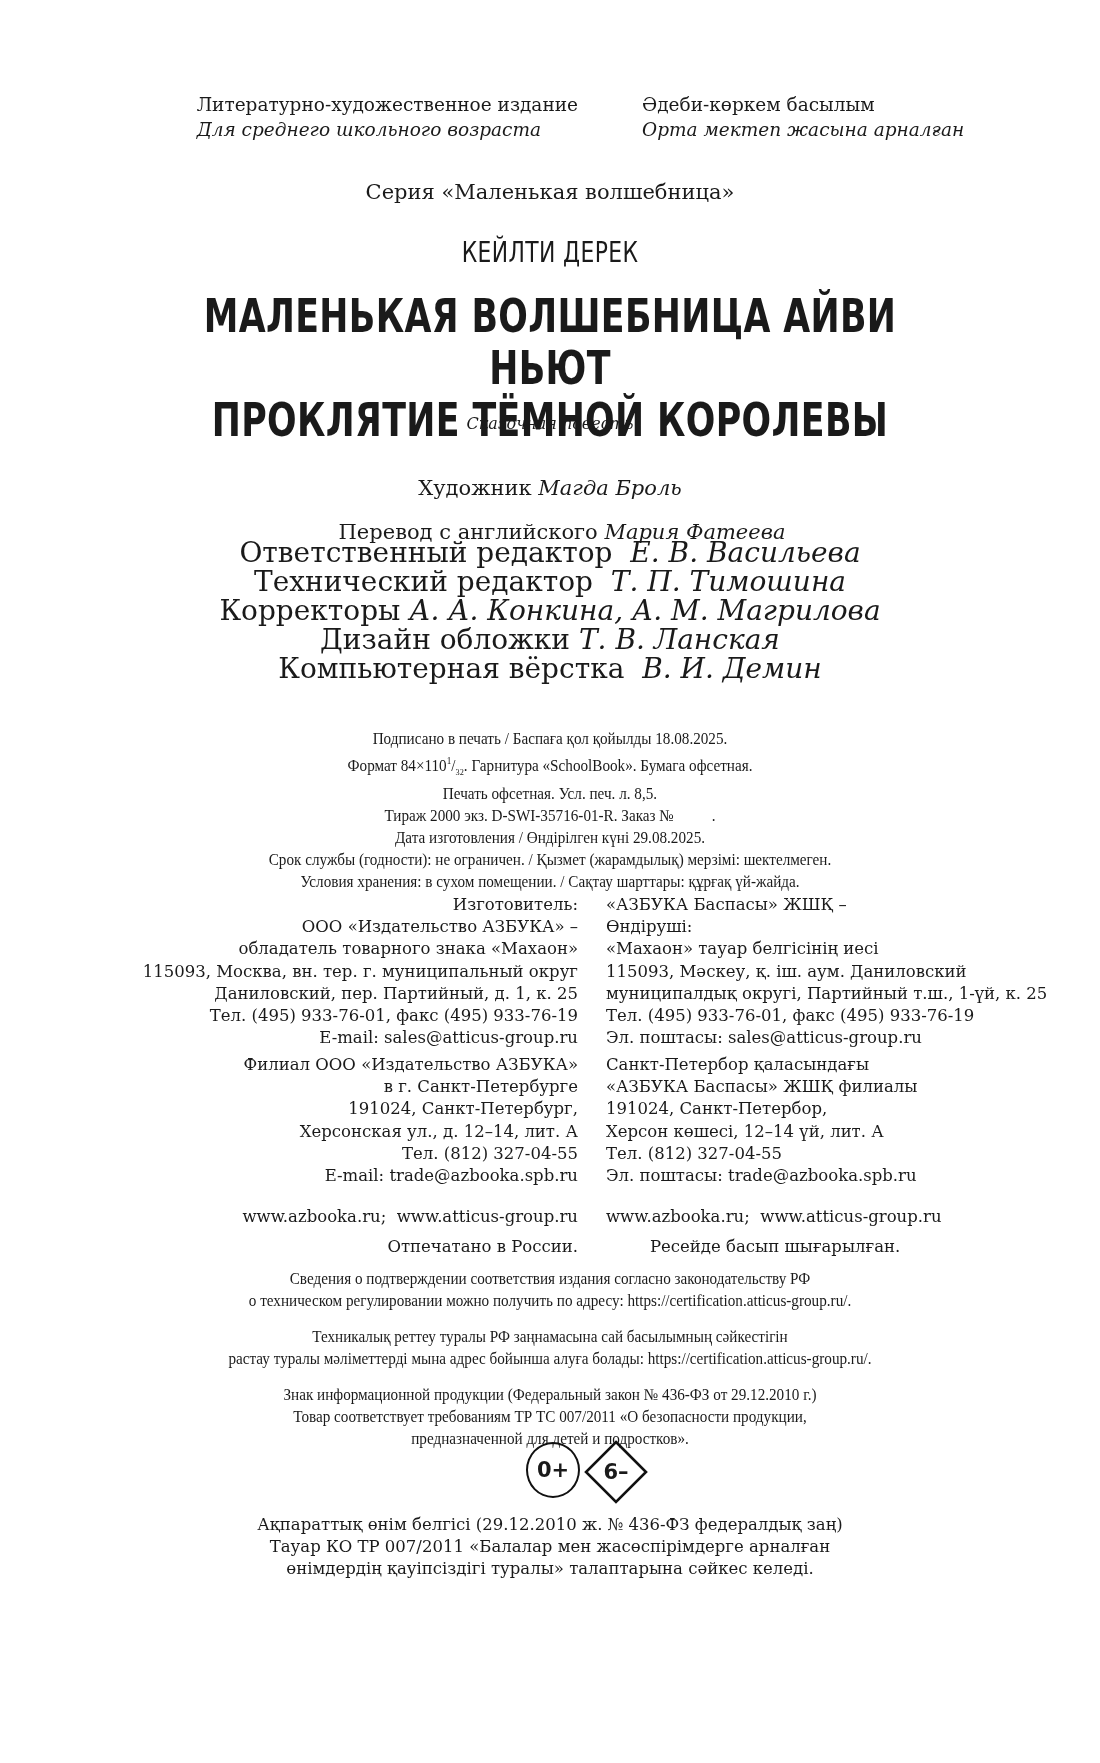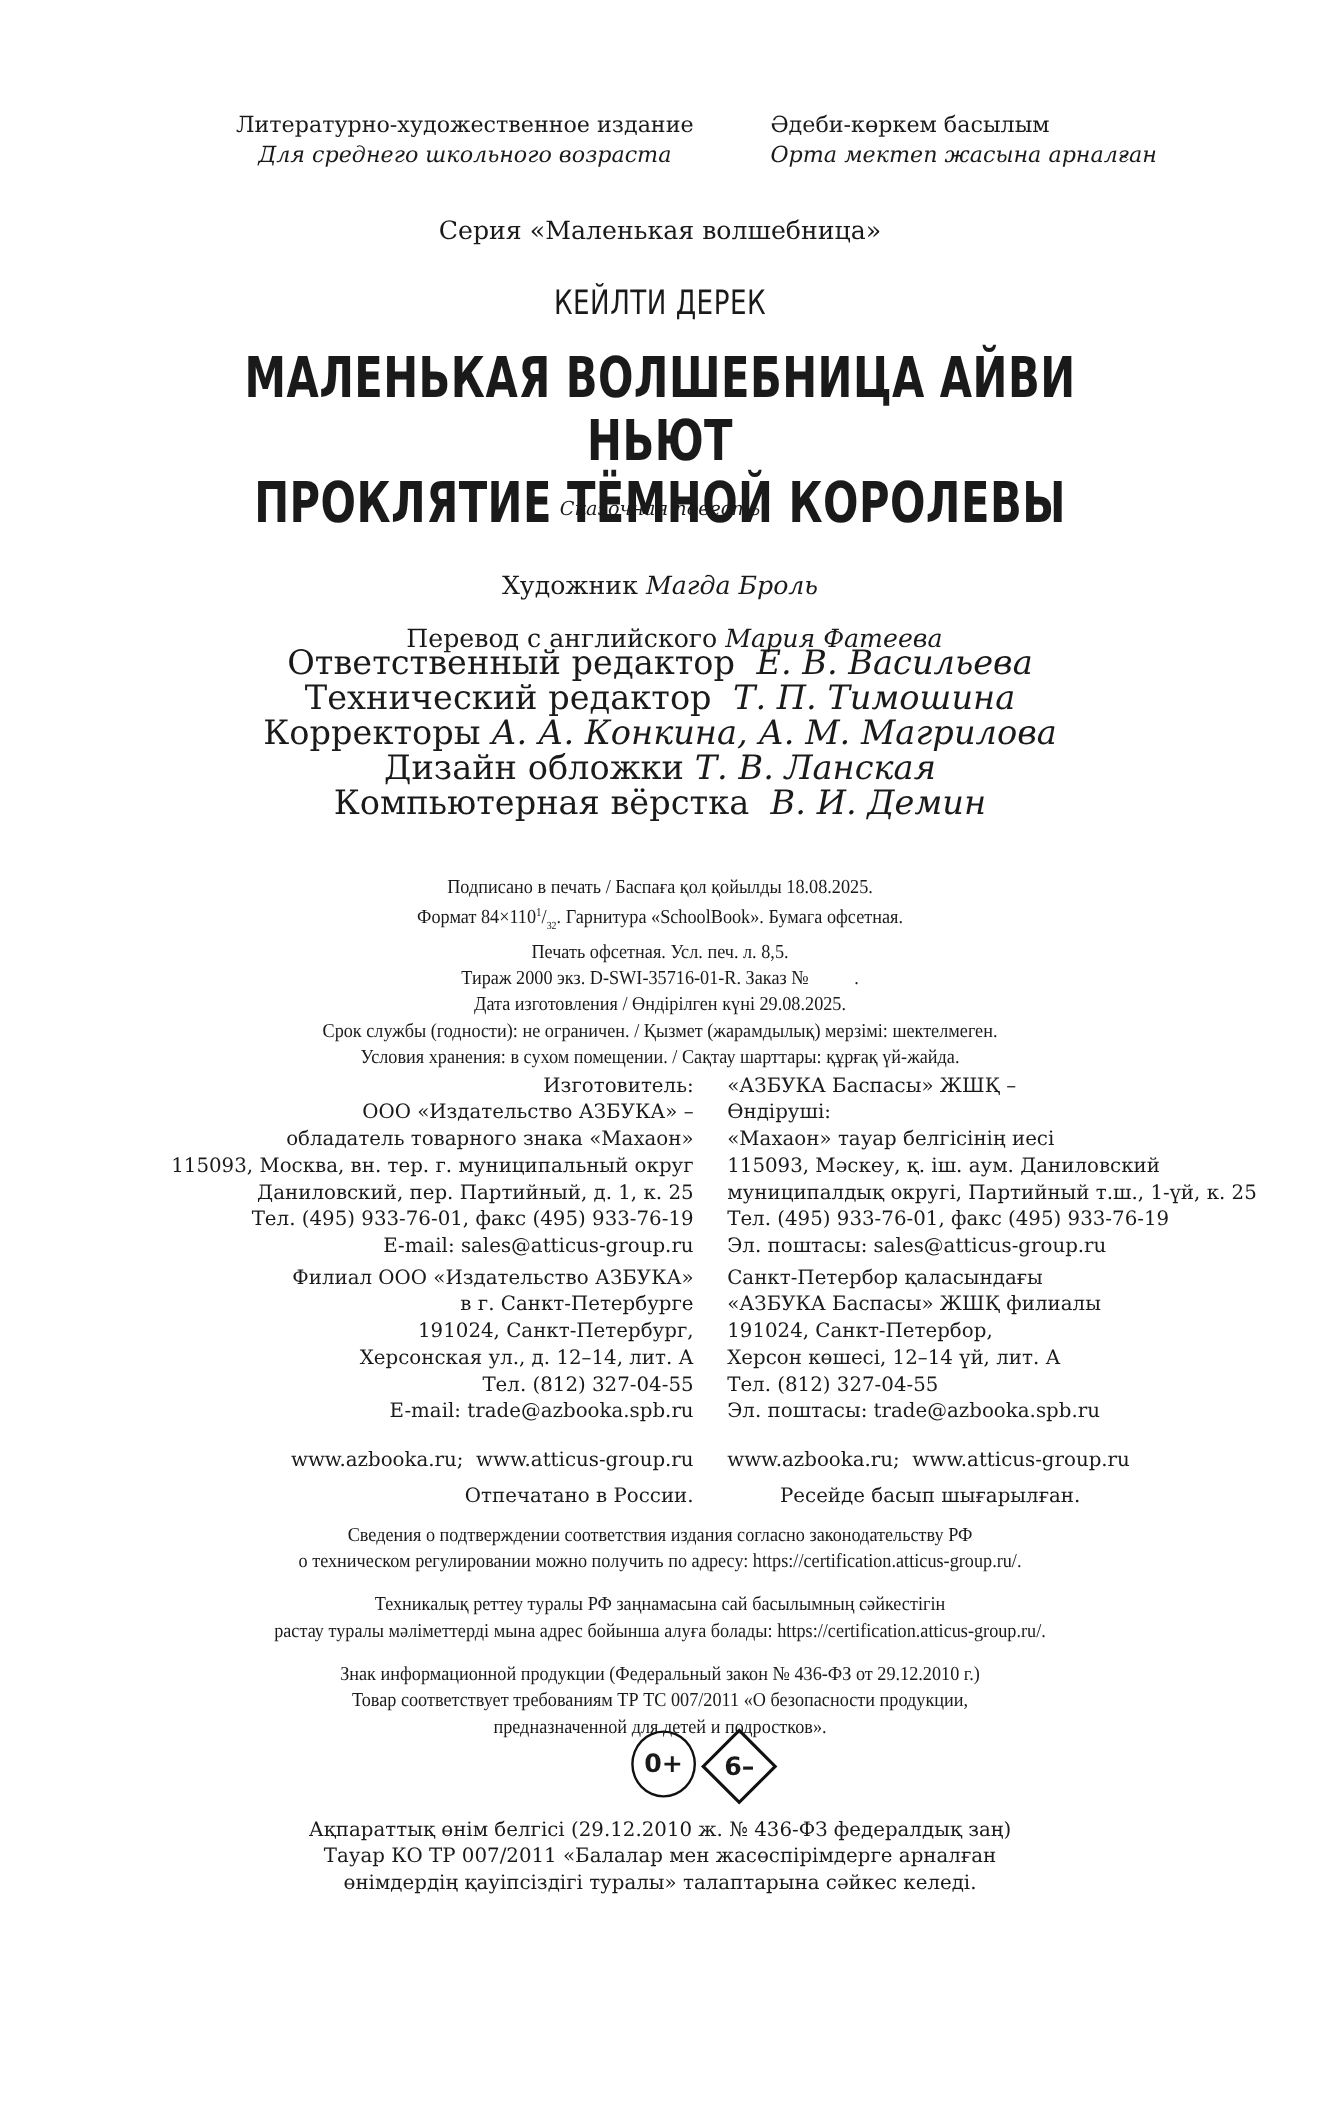--- a/index.html
+++ b/index.html
@@ -9,21 +9,21 @@
     font-family: "DejaVu Serif", "Liberation Serif", serif;
   }
   .abs { position: absolute; }
   .center { left: 0; width: 1100px; text-align: center; }
   .serif { font-family: "Liberation Serif", "DejaVu Serif", serif; }
   .serif2 { font-family: "DejaVu Serif", "Liberation Serif", serif; }
   .it { font-style: italic; }
 
   
   .hdr { top: 92px; font-size: 18.5px; line-height: 25px; }
-  .hdr-left { right: 522px; text-align: center; }
+  .hdr-left { right: 522px; text-align: left; }
   .hdr-right { left: 606px; text-align: left; margin-left: 36px; }
 
   .series { top: 180px; font-size: 21px; }
 
   .author {
     top: 236px; font-size: 28px; letter-spacing: 0.5px;
     font-family: "DejaVu Sans", sans-serif; font-weight: normal;
     transform: scaleX(0.78); transform-origin: 50% 50%;
   }
   .title {

